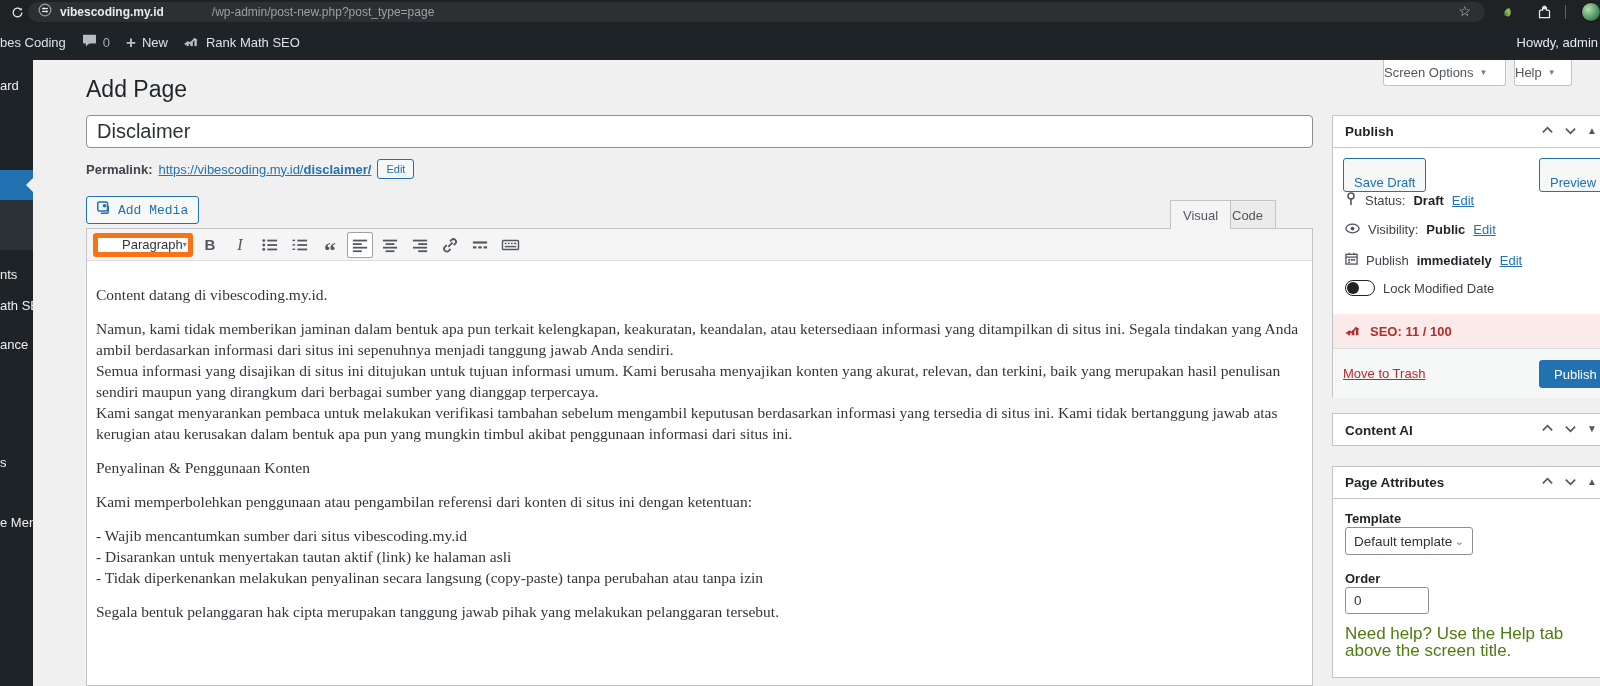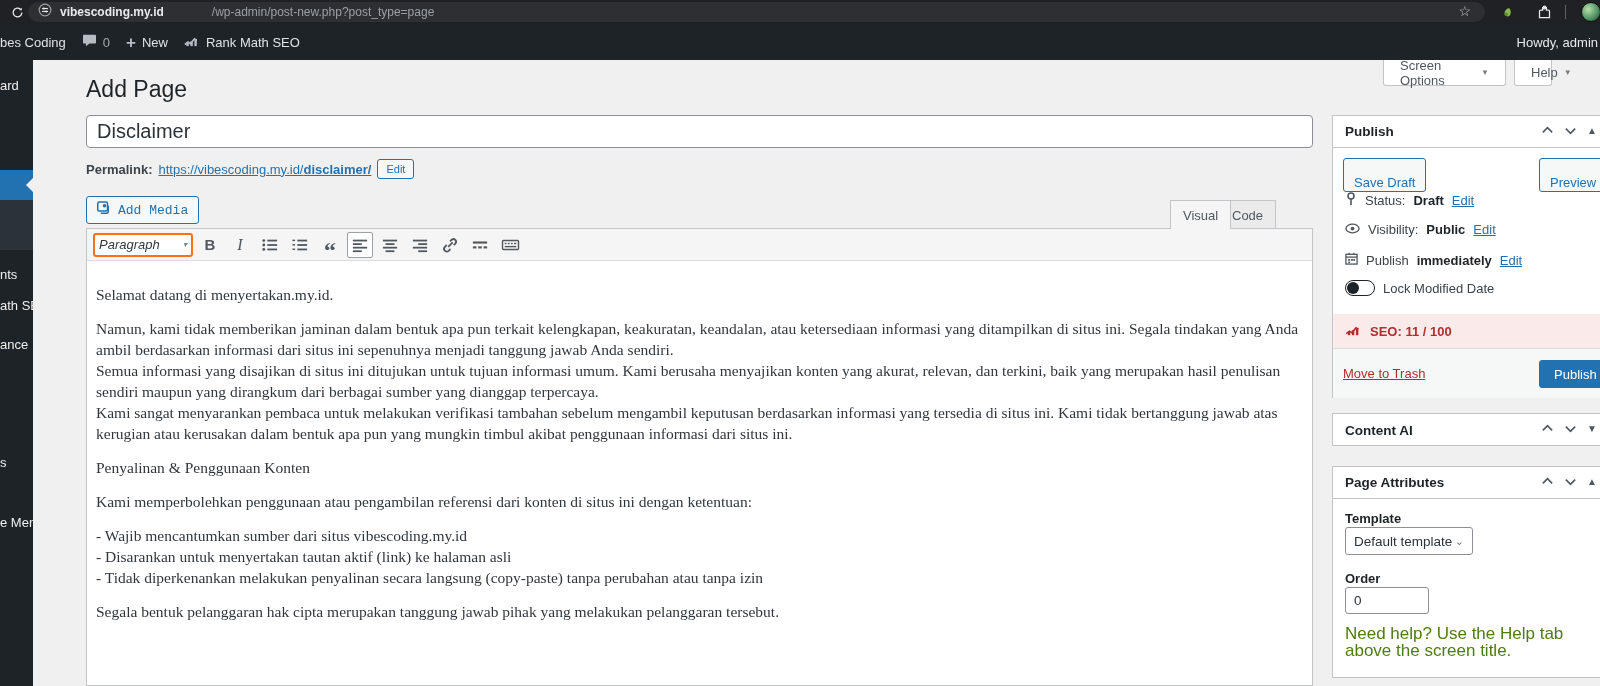--- a/index.html
+++ b/index.html
@@ -33,41 +33,41 @@
   
   .sidebar { position:absolute; left:0; top:60px; width:33px; height:626px; background:#1d2327; color:#f0f0f1; font-size:13px; }
   .sb-frag { position:absolute; left:0; white-space:nowrap; cursor:pointer; }
   .sb-selected { position:absolute; left:0; top:110px; width:33px; height:30px; background:#2271b1; cursor:pointer; }
   .sb-notch { position:absolute; right:0; top:8px; width:0; height:0; border:7px solid transparent; border-right-color:#f0f0f1; }
   .sb-submenu { position:absolute; left:0; top:140px; width:33px; height:50px; background:#2c3338; }
 
   
   .main { position:absolute; left:33px; top:60px; width:1567px; height:626px; background:#f0f0f1; }
 
-  .screen-tab { position:absolute; top:0; height:26px; background:#fff; border:1px solid #c3c4c7; border-top:none; border-radius:0 0 3px 3px; display:flex; align-items:center; gap:6px; padding:0 16px; font-size:13px; color:#50575e; cursor:pointer; }
+  .screen-tab { position:absolute; top:0; height:26px; background:#fff; border:1px solid #c3c4c7; border-top:none; border-radius:0 0 3px 3px; display:flex; align-items:center; gap:6px; padding:0 0; font-size:13px; color:#50575e; cursor:pointer; }
   .tab-caret { font-size:8px; color:#787c82; }
 
   .page-title { position:absolute; left:53px; top:16px; font-size:23px; font-weight:400; color:#1d2327; }
 
   .title-input { position:absolute; left:53px; top:55px; width:1227px; height:33px; background:#fff; border:1px solid #8c8f94; border-radius:4px; font-size:20px; padding:12px 10px; color:#2c3338; font-family:"Liberation Sans",sans-serif; }
 
   .permalink-row { position:absolute; left:53px; top:99px; font-size:13px; color:#3c434a; display:flex; align-items:center; gap:6px; }
   .permalink-label { font-weight:bold; }
   .permalink-link { color:#2271b1; text-decoration:underline; cursor:pointer; }
   .edit-btn-sm { font-size:11px; color:#2271b1; background:#f6f7f7; border:1px solid #2271b1; border-radius:3px; height:20px; padding:0 8px; cursor:pointer; }
 
   .add-media-btn { position:absolute; left:53px; top:136px; height:28px; display:flex; align-items:center; gap:6px; background:#f6f7f7; border:1px solid #2271b1; border-radius:3px; color:#2271b1; font-size:13px; padding:0 10px; cursor:pointer;font-family:Liberation Mono, monospace; }
 
   .ed-tab { position:absolute; top:140px; height:29px; font-size:13px; color:#50575e; display:flex; align-items:center; padding:0 12px; cursor:pointer; }
   .ed-tab-visual { left:1137px; background:#f5f5f5; border:1px solid #c3c4c7; border-bottom:none; z-index:2; }
   .ed-tab-code { left:1186px; background:#ebebeb; border:1px solid #c3c4c7; border-bottom:none; }
 
   .editor-box { position:absolute; left:53px; top:168px; width:1227px; height:458px; background:#fff; border:1px solid #c3c4c7; }
   .ed-toolbar { height:32px; background:#f5f5f5; border-bottom:1px solid #dcdcde; display:flex; align-items:center; padding:0 6px; gap:4px; }
-  .para-select { width:100px; height:24px; background:#fff; border:2px solid #f97316; border-radius:3px; font-size:13px; color:#32373c; display:flex; align-items:center; justify-content:space-between; padding:0 4px; cursor:pointer;font-style:italic; }
+  .para-select { width:100px; height:24px; background:#fff; border:5px solid #f97316; border-radius:3px; font-size:13px; color:#32373c; display:flex; align-items:center; justify-content:space-between; padding:0 24px; cursor:pointer; }
   .tb-btn { width:26px; height:26px; display:flex; align-items:center; justify-content:center; color:#50575e; cursor:pointer; border:1px solid transparent; border-radius:2px; }
   .tb-btn.pressed { border-color:#9da2a7; background:#fff; }
   .tb-bold { font-weight:bold; font-size:15px; }
   .tb-italic { font-style:italic; font-family:"Liberation Serif",serif; font-size:16px; }
   .tb-quote { font-family:"Liberation Serif",serif; font-weight:bold; font-size:24px; line-height:10px; padding-top:10px; }
 
   .ed-content { position:absolute; left:0; top:33px; width:1225px; height:417px; overflow:hidden; padding:22px 10px 0 9px; font-family:"Liberation Serif",serif; font-size:15.5px; line-height:21px; color:#32373c; cursor:text; }
   .para { margin-bottom:13px; }
 
   
@@ -184,21 +184,21 @@
     <div class="sb-frag" style="top:395px;">s</div>
     <div class="sb-frag" style="top:455px;">e Menu</div>
   </div>
 
   <div class="main">
 
     <div class="screen-tab" style="left:1350px; width:123px;">
       <span>Screen Options</span>
       <span class="tab-caret">▼</span>
     </div>
-    <div class="screen-tab" style="left:1481px; width:38px;">
+    <div class="screen-tab" style="left:1481px; width:58px;">
       <span>Help</span>
       <span class="tab-caret">▼</span>
     </div>
 
     <h1 class="page-title">Add Page</h1>
 
     <input class="title-input" value="Disclaimer" style="">
 
     <div class="permalink-row">
       <span class="permalink-label">Permalink:</span>
@@ -294,21 +294,21 @@
               <rect x="4" y="6.5" width="2" height="1.6" fill="#50575e"></rect>
               <rect x="7.5" y="6.5" width="2" height="1.6" fill="#50575e"></rect>
               <rect x="11" y="6.5" width="2" height="1.6" fill="#50575e"></rect>
               <rect x="14.5" y="6.5" width="2.5" height="1.6" fill="#50575e"></rect>
               <rect x="4" y="10" width="13" height="1.6" fill="#50575e"></rect>
             </svg>
         </div>
       </div>
       <div class="ed-content" id="ed-content">
           <div class="para">
-            <div>Selamat datang di menyertakan.my.id.</div>
+            <div>Content datang di vibescoding.my.id.</div>
           </div>
           <div class="para">
             <div>Namun, kami tidak memberikan jaminan dalam bentuk apa pun terkait kelengkapan, keakuratan, keandalan, atau ketersediaan informasi yang ditampilkan di situs ini. Segala tindakan yang Anda ambil berdasarkan informasi dari situs ini sepenuhnya menjadi tanggung jawab Anda sendiri.</div>
             <div>Semua informasi yang disajikan di situs ini ditujukan untuk tujuan informasi umum. Kami berusaha menyajikan konten yang akurat, relevan, dan terkini, baik yang merupakan hasil penulisan sendiri maupun yang dirangkum dari berbagai sumber yang dianggap terpercaya.</div>
             <div>Kami sangat menyarankan pembaca untuk melakukan verifikasi tambahan sebelum mengambil keputusan berdasarkan informasi yang tersedia di situs ini. Kami tidak bertanggung jawab atas kerugian atau kerusakan dalam bentuk apa pun yang mungkin timbul akibat penggunaan informasi dari situs ini.</div>
           </div>
           <div class="para">
             <div>Penyalinan &amp; Penggunaan Konten</div>
           </div>
           <div class="para">

